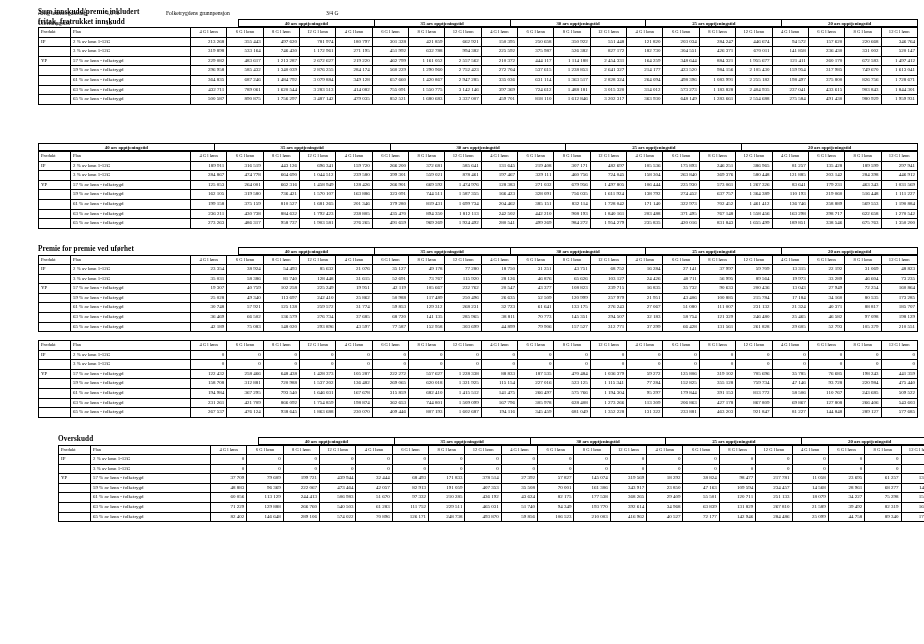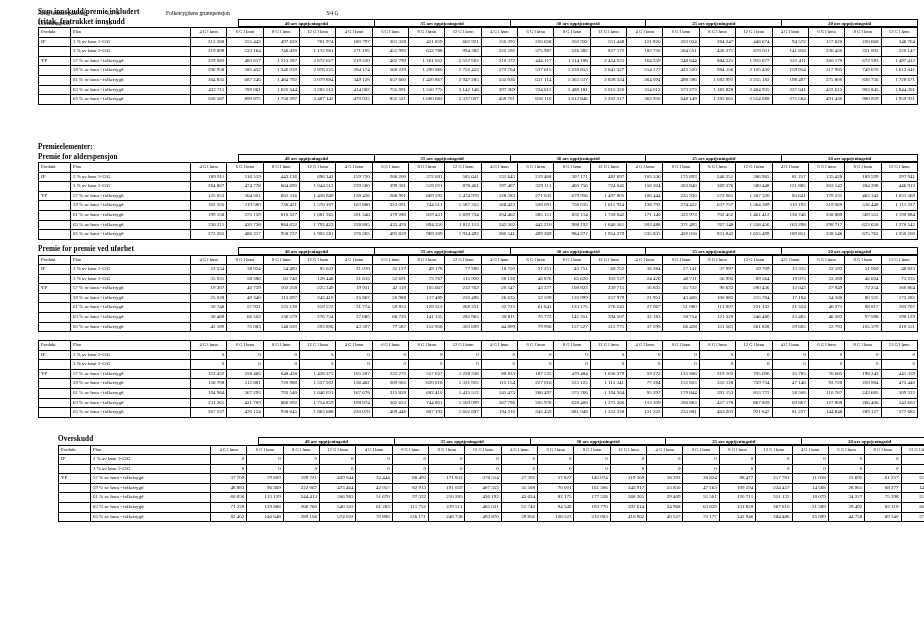--- a/index.html
+++ b/index.html
@@ -368,24 +368,20 @@
               <td class="num gsep">275 584</td>
               <td class="num">491 430</td>
               <td class="num">980 929</td>
               <td class="num gend">1 959 931</td>
             </tr>
           </tbody>
         </table>
       </div>
       <div class="section" style="top: 143px;">
         <div class="sec-head">
-          <div class="sec-title-wrap">
-            <div class="sec-pretitle">Premieelementer:</div>
-            <div class="sec-title">Premie for alderspensjon</div>
-          </div>
           <div class="grp-head-row">
             <div class="grp">40 års opptjeningstid</div>
             <div class="grp">35 års opptjeningstid</div>
             <div class="grp">30 års opptjeningstid</div>
             <div class="grp">25 års opptjeningstid</div>
             <div class="grp">20 års opptjeningstid</div>
           </div>
         </div>
         <table class="grid">
           <thead>

